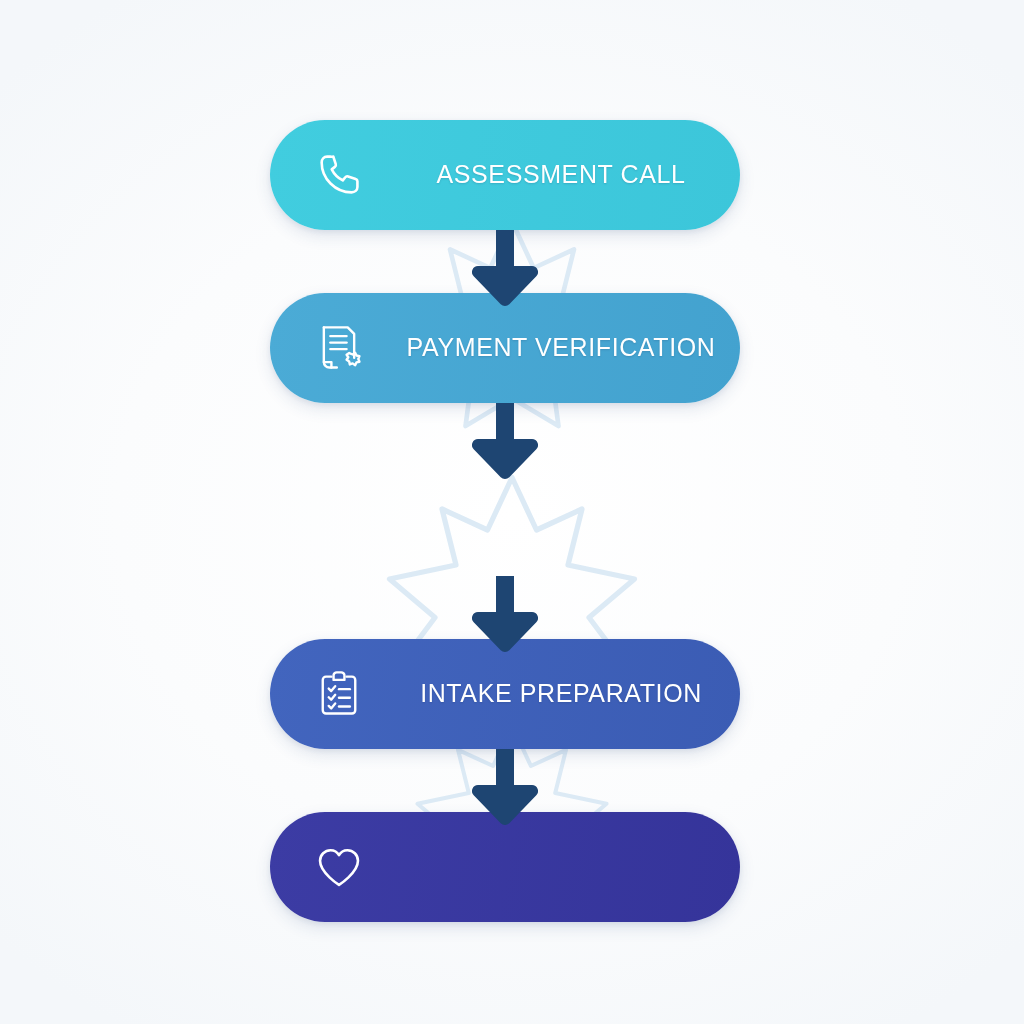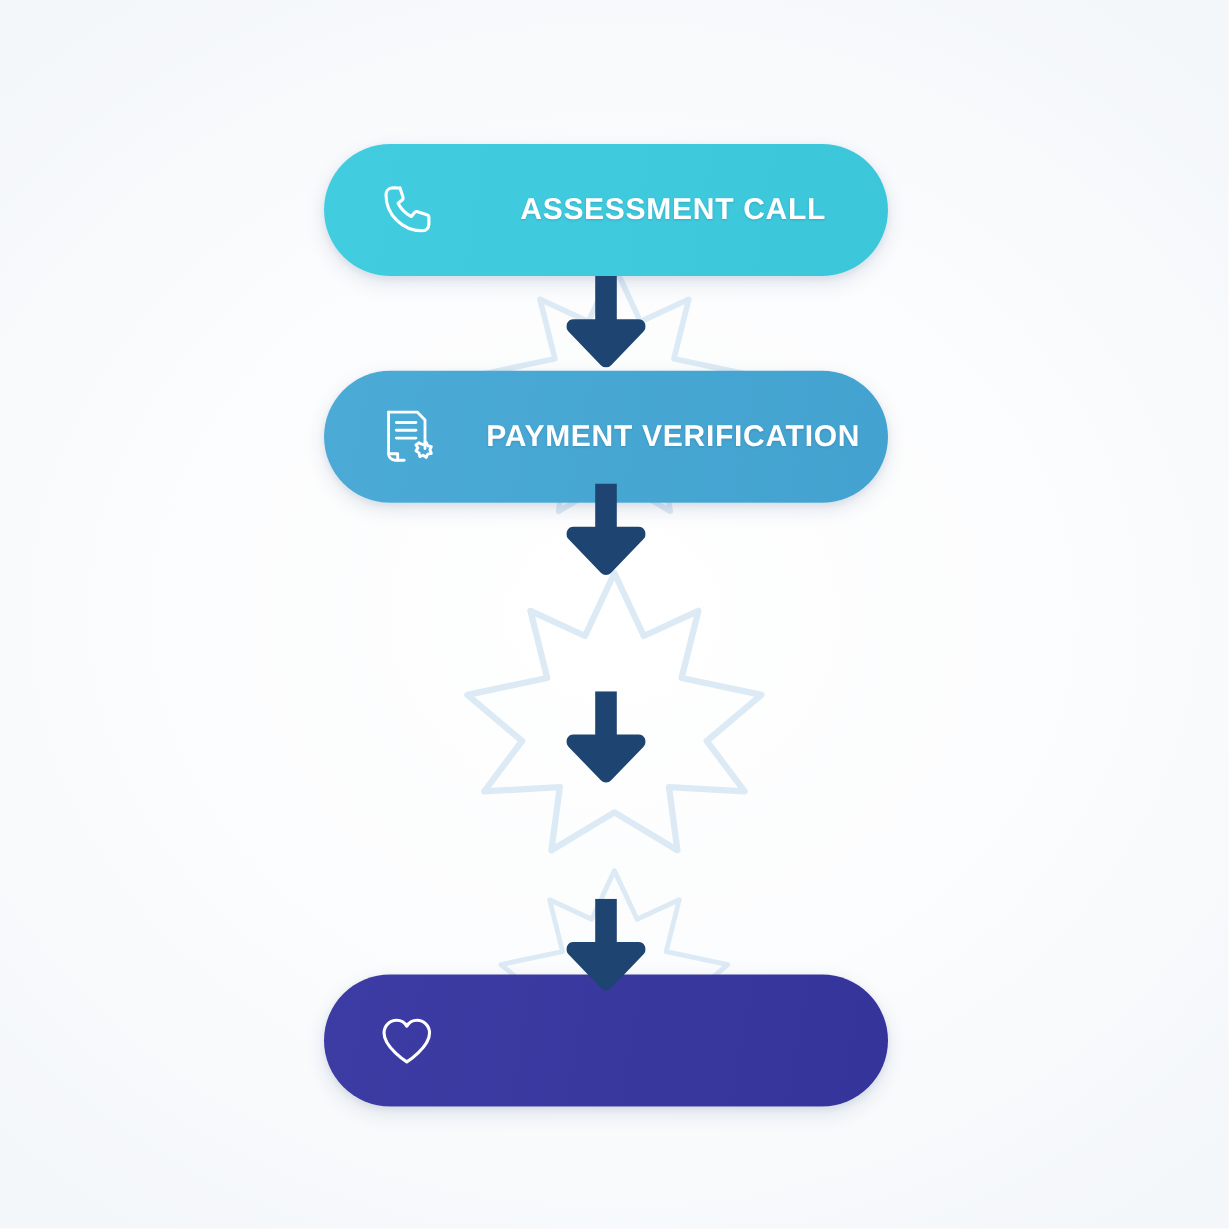--- a/index.html
+++ b/index.html
@@ -78,21 +78,21 @@
   }
 
   .pill-label {
     position: absolute;
     left: 130px;
     right: 18px;
     top: 50%;
     transform: translateY(-50%);
     color: #ffffff;
     font-size: 25px;
-    font-weight: bold;
+    font-weight: normal;
     letter-spacing: 0.6px;
     line-height: 1.1;
     text-align: center;
     white-space: nowrap;
     text-shadow: 0 1px 2px rgba(20, 50, 90, 0.18);
   }
 
   
   .connector {
     position: absolute;
@@ -140,21 +140,21 @@
         <span class="pill-label">ASSESSMENT CALL</span>
       </div>
     </div>
 
     <div class="connector" style="top:110px;">
       <svg viewBox="0 0 66 78" xmlns="http://www.w3.org/2000/svg">
         <path class="arrow-path" d="M24 0 H42 V36 H60 a6 6 0 0 1 4.3 10.2 L37.3 74.3 a6 6 0 0 1 -8.6 0 L1.7 46.2 A6 6 0 0 1 6 36 H24 Z" fill="#1e4572"></path>
       </svg>
     </div>
 
-    <div class="step-row" style="top:173px;margin-top:16px;">
+    <div class="step-row" style="top:173px;">
       <div class="pill" id="pill-2" style="background: linear-gradient(100deg, rgb(75, 171, 214) 0%, rgb(67, 162, 207) 100%);">
         <span class="pill-icon">
           <svg viewBox="0 0 48 48" fill="none" stroke="currentColor" stroke-width="2.2" stroke-linecap="round" stroke-linejoin="round">
             <path d="M10 5h22l6 6v22"></path>
             <path d="M10 5v32a5 5 0 0 0 5 5h7"></path>
             <path d="M10 37h7v5"></path>
             <line x1="16" y1="13" x2="31" y2="13"></line>
             <line x1="16" y1="19" x2="31" y2="19"></line>
             <line x1="16" y1="25" x2="31" y2="25"></line>
             <path d="M34 29l2.6 1 2.3-1.7 1.2 2.6 2.8.6-1.1 2.6 1.1 2.6-2.8.6-1.2 2.6-2.3-1.7-2.6 1-.6-2.8-2.4-1.6 1.6-2.3-1.6-2.3 2.4-1.6z"></path>
@@ -170,20 +170,37 @@
       </svg>
     </div>
 
 
     <div class="connector" style="top:456px;">
       <svg viewBox="0 0 66 78" xmlns="http://www.w3.org/2000/svg">
         <path class="arrow-path" d="M24 0 H42 V36 H60 a6 6 0 0 1 4.3 10.2 L37.3 74.3 a6 6 0 0 1 -8.6 0 L1.7 46.2 A6 6 0 0 1 6 36 H24 Z" fill="#1e4572"></path>
       </svg>
     </div>
 
+    <div class="step-row" style="top:519px;">
+      <div class="pill" id="pill-4" style="background: linear-gradient(100deg, rgb(66, 101, 190) 0%, rgb(59, 92, 180) 100%);">
+        <span class="pill-icon">
+          <svg viewBox="0 0 48 48" fill="none" stroke="currentColor" stroke-width="2.2" stroke-linecap="round" stroke-linejoin="round">
+            <path d="M17 8H12a3 3 0 0 0-3 3v28a3 3 0 0 0 3 3h24a3 3 0 0 0 3-3V11a3 3 0 0 0-3-3h-5"></path>
+            <path d="M19 6.5a3 3 0 0 1 3-2.5h4a3 3 0 0 1 3 2.5V11H19z"></path>
+            <polyline points="14.5,19 16.8,21.3 20.5,16.8"></polyline>
+            <polyline points="14.5,27 16.8,29.3 20.5,24.8"></polyline>
+            <polyline points="14.5,35 16.8,37.3 20.5,32.8"></polyline>
+            <line x1="24" y1="19.5" x2="34" y2="19.5"></line>
+            <line x1="24" y1="27.5" x2="34" y2="27.5"></line>
+            <line x1="24" y1="35.5" x2="34" y2="35.5"></line>
+          </svg>
+        </span>
+        <span class="pill-label">INTAKE PREPARATION</span>
+      </div>
+    </div>
 
     <div class="connector" style="top:629px;">
       <svg viewBox="0 0 66 78" xmlns="http://www.w3.org/2000/svg">
         <path class="arrow-path" d="M24 0 H42 V36 H60 a6 6 0 0 1 4.3 10.2 L37.3 74.3 a6 6 0 0 1 -8.6 0 L1.7 46.2 A6 6 0 0 1 6 36 H24 Z" fill="#1e4572"></path>
       </svg>
     </div>
 
     <div class="step-row" style="top:692px;">
       <div class="pill" id="pill-5" style="background: linear-gradient(100deg, rgb(60, 60, 164) 0%, rgb(53, 52, 154) 100%);">
         <span class="pill-icon">

